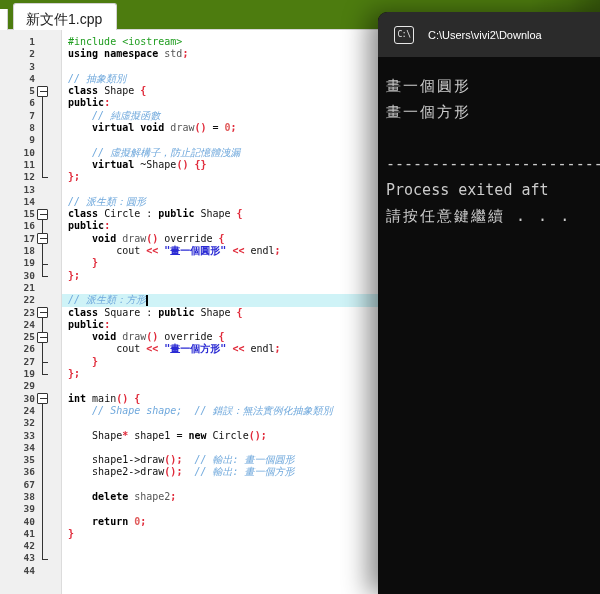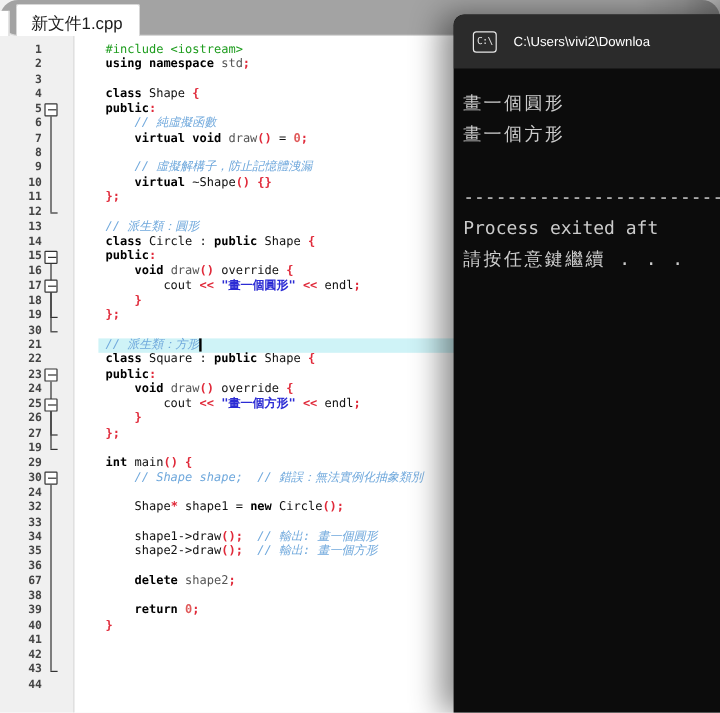--- a/index.html
+++ b/index.html
@@ -12,23 +12,22 @@
   }
   #root { position: relative; width: 600px; height: 594px; overflow: hidden; }
 
   
   .ide {
     position: absolute; left: 0; top: 0; width: 600px; height: 594px;
     background: #f0f0f0;
   }
   .tabstrip {
     position: absolute; left: 0; top: 0; width: 600px; height: 30px;
-    background: #a3a3a3;
+    background: #4d7c0f;
     border-bottom: 1px solid #d8d8d8;
-    border-radius: 15px;
   }
   .tab {
     position: absolute; left: 13px; top: 3px; height: 27px;
     padding: 4px 14px 0 12px;
     background: #ffffff;
     border: 1px solid #d2d2d2;
     border-bottom: none;
     border-radius: 3px 3px 0 0;
     font-size: 14px; color: #1c1c1c;
     line-height: 22px;
@@ -62,21 +61,21 @@
     font-family: "DejaVu Sans Mono", "Liberation Mono", monospace;
     font-size: 10px;
   }
   .gutter .row {
     text-align: right;
     padding-right: 26px;
     color: #444444;
     font-weight: bold;
     font-size: 9.5px;
   }
-  .code .row { padding-left: 6px; color: #000000; margin-left: 20px; }
+  .code .row { padding-left: 6px; color: #000000; }
   .code .row.current { background: #cff3f7; }
 
   
   .kw   { color: #000000; font-weight: bold; }
   .pre  { color: #1f9d1f; }
   .cmt  { color: #6fa8dc; font-style: italic; }
   .str  { color: #2b2bd4; font-weight: bold; }
   .num  { color: #e05a5a; font-weight: bold; }
   .pun  { color: #e02a3a; font-weight: bold; }
   .id   { color: #555555; }
@@ -225,20 +224,21 @@
           <div class="fold-foot" style="left: 42px; top: 331.95px; width: 6px;"></div>
           <div class="fold-box" style="left: 37px; top: 363.2px;"></div>
           <div class="fold-line" style="left: 42px; top: 374.2px; height: 154.55px;"></div>
           <div class="fold-foot" style="left: 42px; top: 528.75px; width: 6px;"></div>
         </div>
       <div class="codearea code" id="codearea">
           <div style="padding-top: 6px;">
             <div class="row"><span class="pre">#include &lt;iostream&gt;</span></div>
             <div class="row"><span class="kw">using namespace </span><span class="id">std</span><span class="pun">;</span></div>
             <div class="row"></div>
+            <div class="row"><span class="cmt">// 抽象類別</span></div>
             <div class="row"><span class="kw">class </span><span class="plain">Shape </span><span class="pun">{</span></div>
             <div class="row"><span class="kw">public</span><span class="pun">:</span></div>
             <div class="row"><span class="cmt">    // 純虛擬函數</span></div>
             <div class="row"><span class="kw">    virtual void </span><span class="id">draw</span><span class="pun">()</span><span class="plain"> = </span><span class="num">0</span><span class="pun">;</span></div>
             <div class="row"></div>
             <div class="row"><span class="cmt">    // 虛擬解構子，防止記憶體洩漏</span></div>
             <div class="row"><span class="kw">    virtual </span><span class="plain">~Shape</span><span class="pun">()</span><span class="plain"> </span><span class="pun">{}</span></div>
             <div class="row"><span class="pun">}</span><span class="pun">;</span></div>
             <div class="row"></div>
             <div class="row"><span class="cmt">// 派生類：圓形</span></div>

